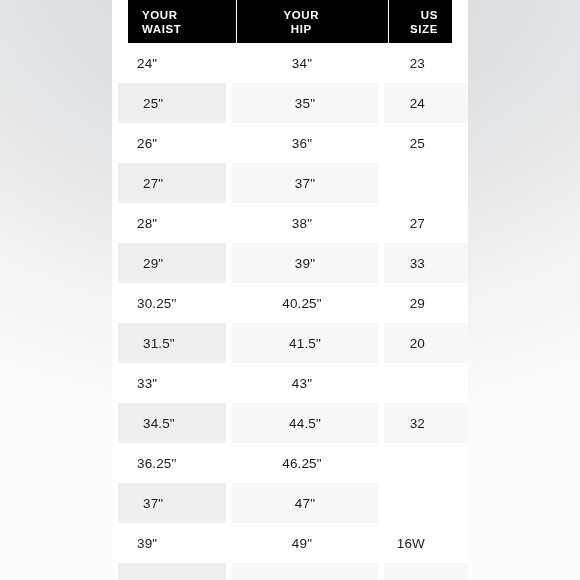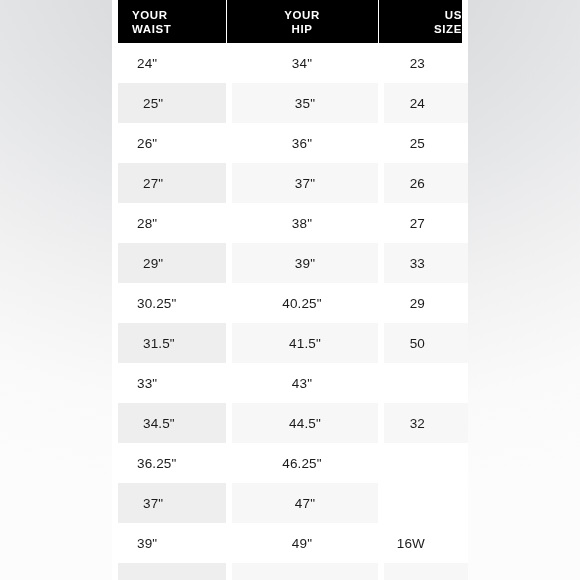--- a/index.html
+++ b/index.html
@@ -33,21 +33,21 @@
     background: #ffffff;
     overflow: hidden;
   }
 
   
   .hdr {
     position: relative;
     display: flex;
     height: 43px;
     background: #000000;
-    margin: 0 6px;
+    margin: 0 16px;
     text-align: right;
   }
   .hdr-cell {
     position: relative;
     display: flex;
     flex-direction: column;
     justify-content: center;
     color: #ffffff;
     font-size: 11.5px;
     font-weight: bold;
@@ -60,20 +60,21 @@
     align-items: flex-start;
     padding-left: 14px;
   }
   .hdr-c2 {
     width: 152px;
     align-items: center;
   }
   .hdr-c3 {
     width: 84px;
     align-items: flex-end;
+    padding-right: 14px;
   }
   .hdr-div {
     position: absolute;
     top: 0;
     width: 1px;
     height: 43px;
     background: #ffffff;
   }
   .hdr-div.d1 { left: 108px; }
   .hdr-div.d2 { left: 260px; }
@@ -151,41 +152,40 @@
           <div class="cell c3">24</div>
         </div>
         <div class="row">
           <div class="cell c1">26"</div>
           <div class="cell c2">36"</div>
           <div class="cell c3">25</div>
         </div>
         <div class="row alt">
           <div class="cell c1">27"</div>
           <div class="cell c2">37"</div>
-          <div class="cell c3">26</div>
         </div>
         <div class="row">
           <div class="cell c1">28"</div>
           <div class="cell c2">38"</div>
           <div class="cell c3">27</div>
         </div>
         <div class="row alt">
           <div class="cell c1">29"</div>
           <div class="cell c2">39"</div>
           <div class="cell c3">33</div>
         </div>
         <div class="row">
           <div class="cell c1">30.25"</div>
           <div class="cell c2">40.25"</div>
           <div class="cell c3">29</div>
         </div>
         <div class="row alt">
           <div class="cell c1">31.5"</div>
           <div class="cell c2">41.5"</div>
-          <div class="cell c3">50</div>
+          <div class="cell c3">20</div>
         </div>
         <div class="row">
           <div class="cell c1">33"</div>
           <div class="cell c2">43"</div>
         </div>
         <div class="row alt">
           <div class="cell c1">34.5"</div>
           <div class="cell c2">44.5"</div>
           <div class="cell c3">32</div>
         </div>

